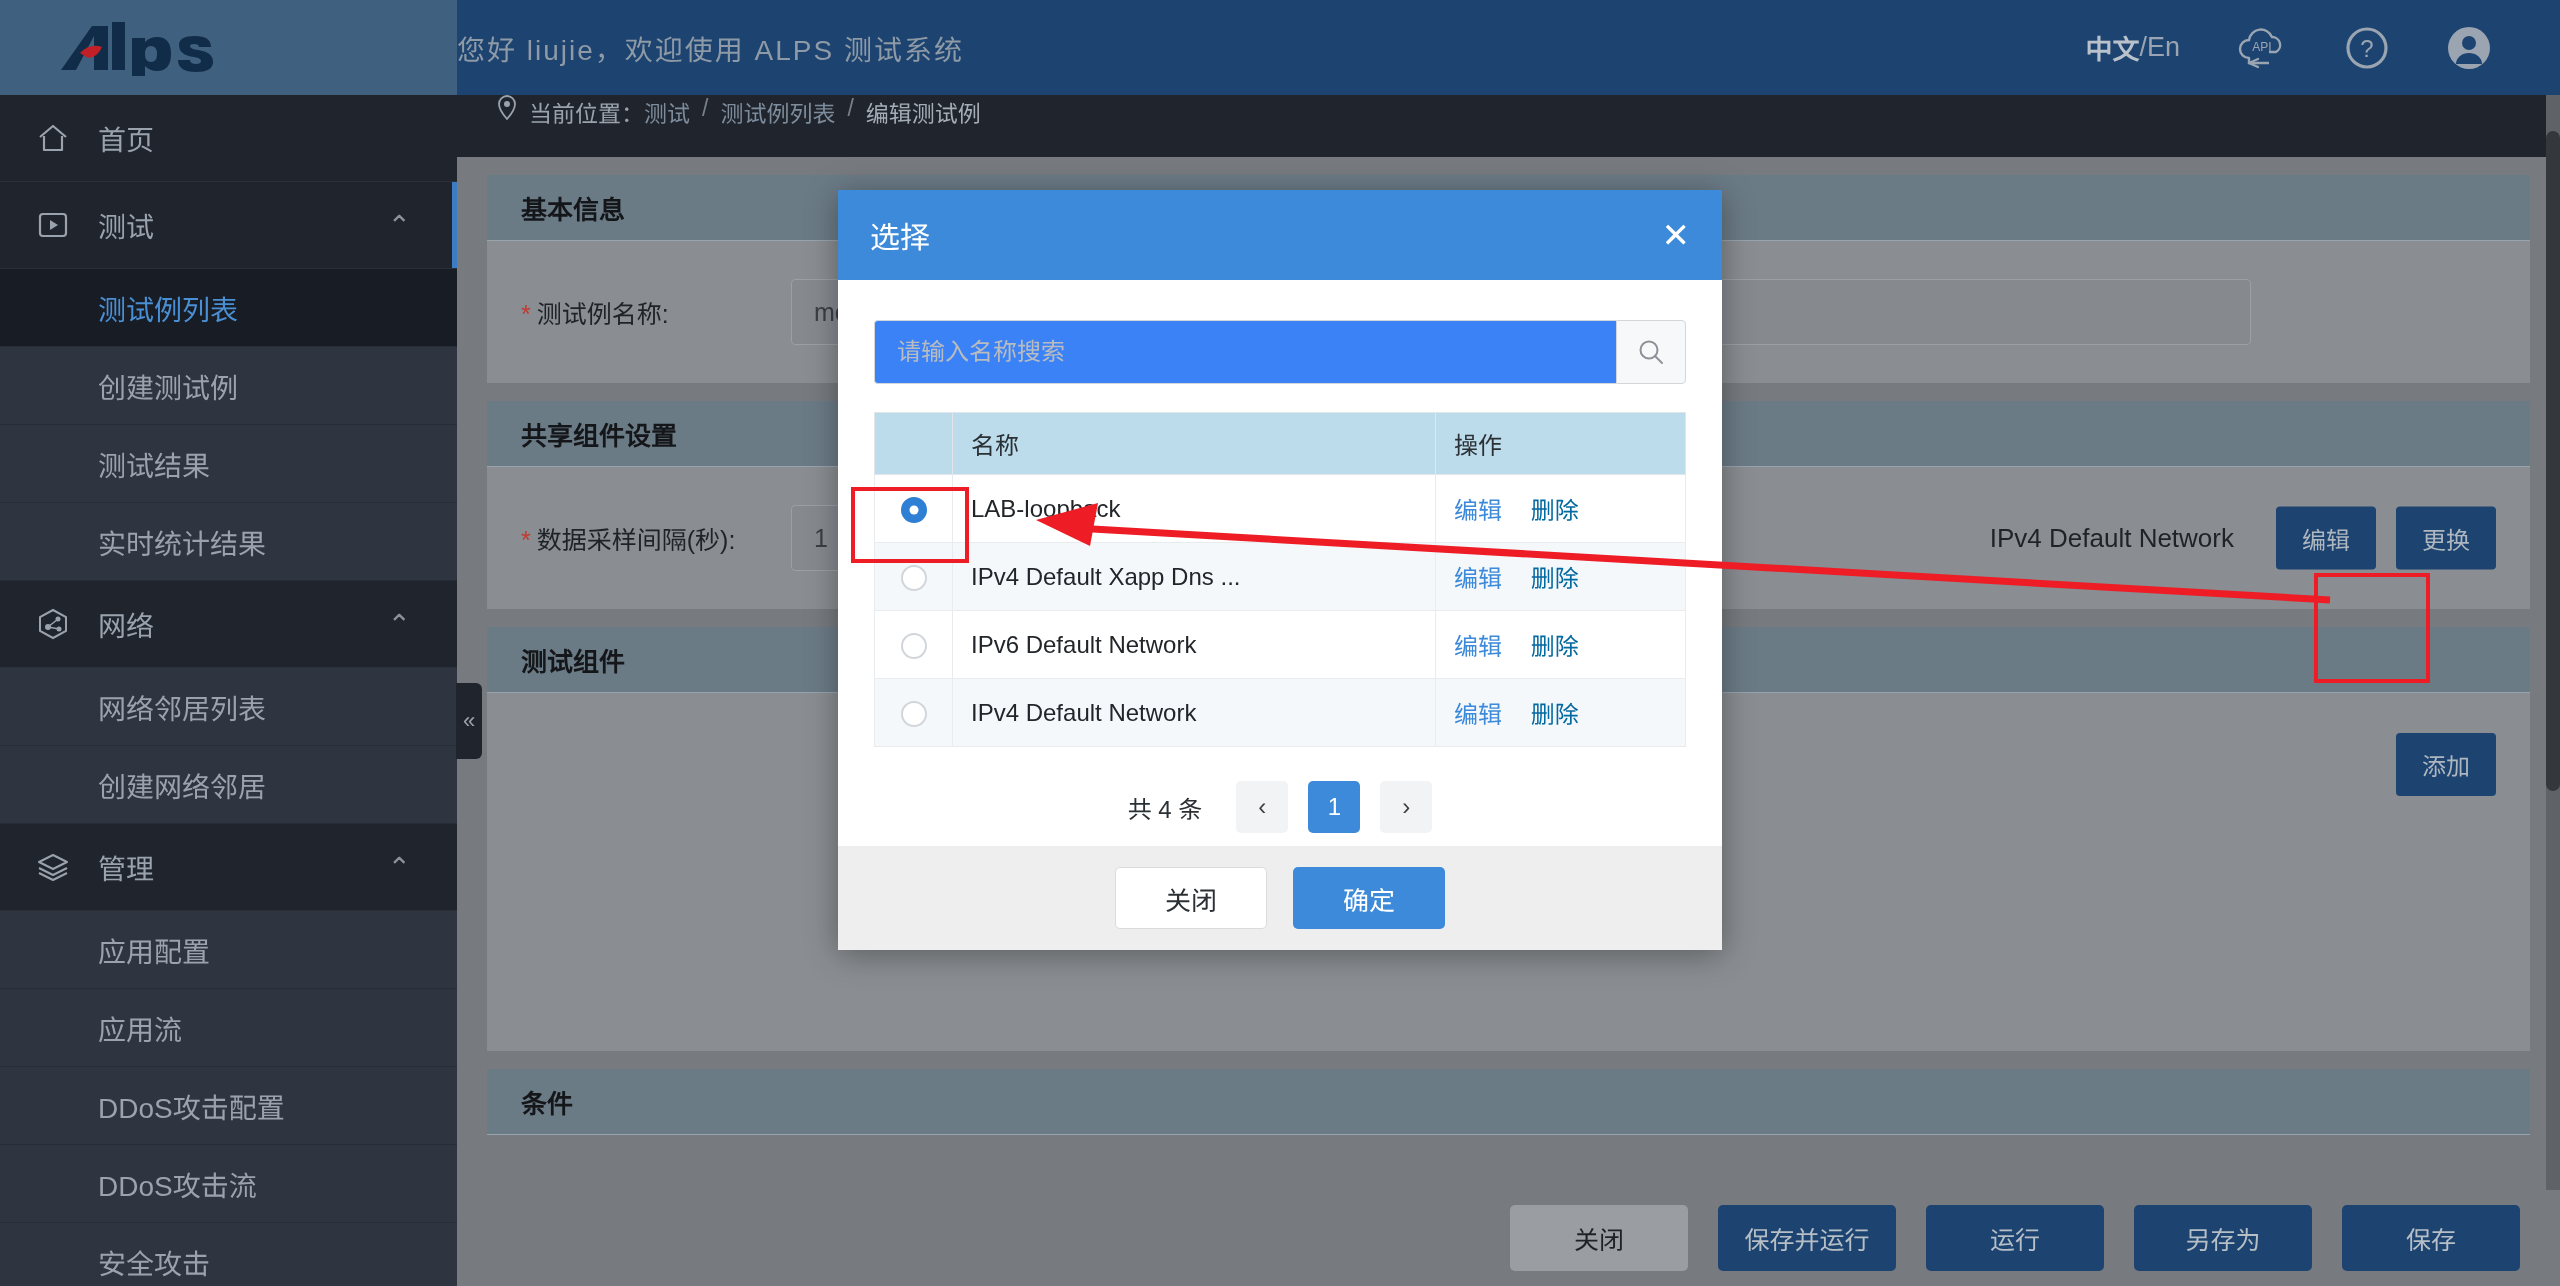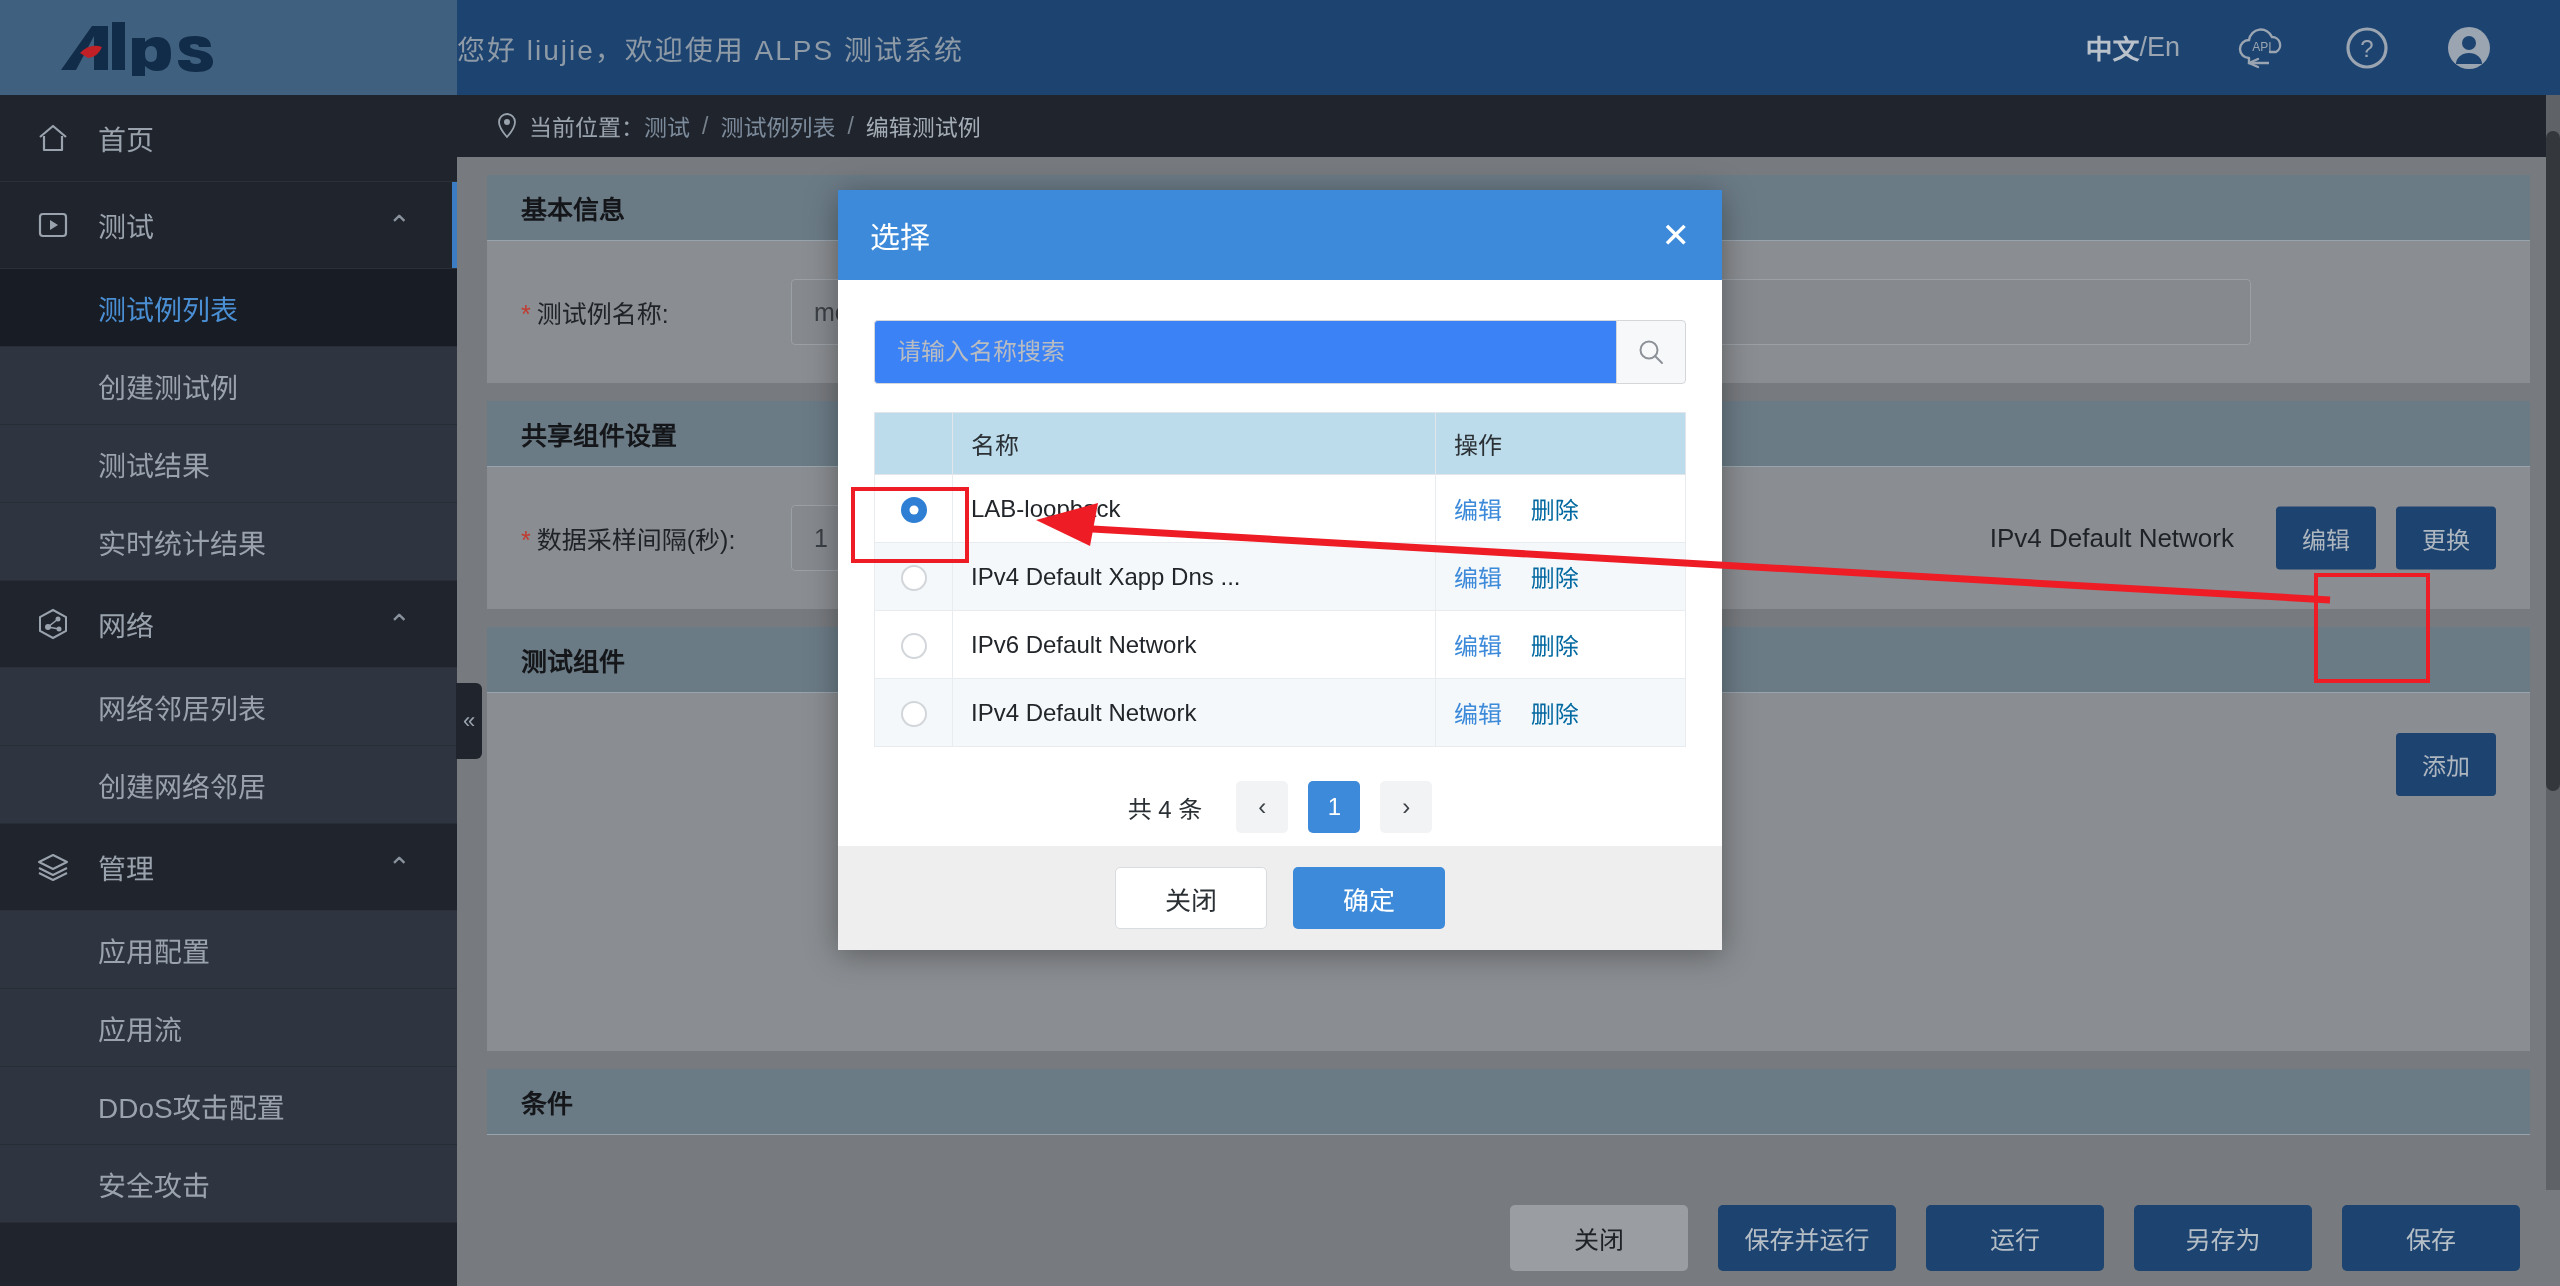--- a/index.html
+++ b/index.html
@@ -75,21 +75,21 @@
   .side-row.home { padding-left: 36px; background: #20242c; }
 
   
   .content {
     position: absolute; top: 95px; left: 457px;
     width: 2103px; height: 1191px;
     background: #777a7e;
   }
   .breadcrumb-bar {
     height: 62px; background: #20242c;
-    display: flex; align-items: center; padding-left: 40px;
+    display: flex; padding-left: 40px;
     color: #9aa3ad; font-size: 23px;
   }
   .pin-icon { margin-right: 12px; display: flex; }
   .bc-sep { margin: 0 12px; color: #77818c; }
   .bc-link { color: #7d8c9c; cursor: pointer; }
   .bc-current { color: #a4adb6; }
 
   .panel { margin: 18px 30px 0 30px; background: #8a8d91; }
   .panel-head {
     height: 66px; background: #6b7b86;
@@ -366,20 +366,23 @@
       <span class="chev">⌃</span>
     </div>
     <div class="side-row sub">
       <span class="side-label">应用配置</span>
     </div>
     <div class="side-row sub">
       <span class="side-label">应用流</span>
     </div>
     <div class="side-row sub">
       <span class="side-label">DDoS攻击配置</span>
+    </div>
+    <div class="side-row sub">
+      <span class="side-label">DDoS攻击流</span>
     </div>
     <div class="side-row sub">
       <span class="side-label">安全攻击</span>
     </div>
 
   </div>
 
   <div class="content">
 
     <div class="breadcrumb-bar">

